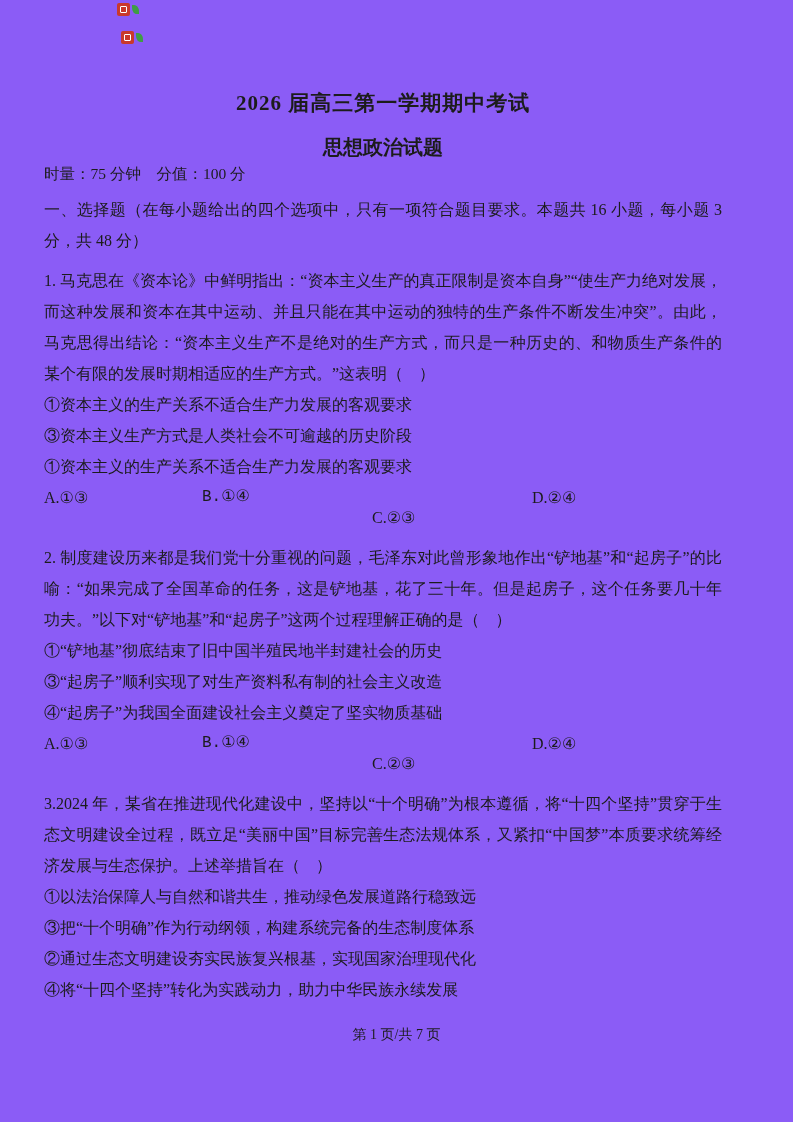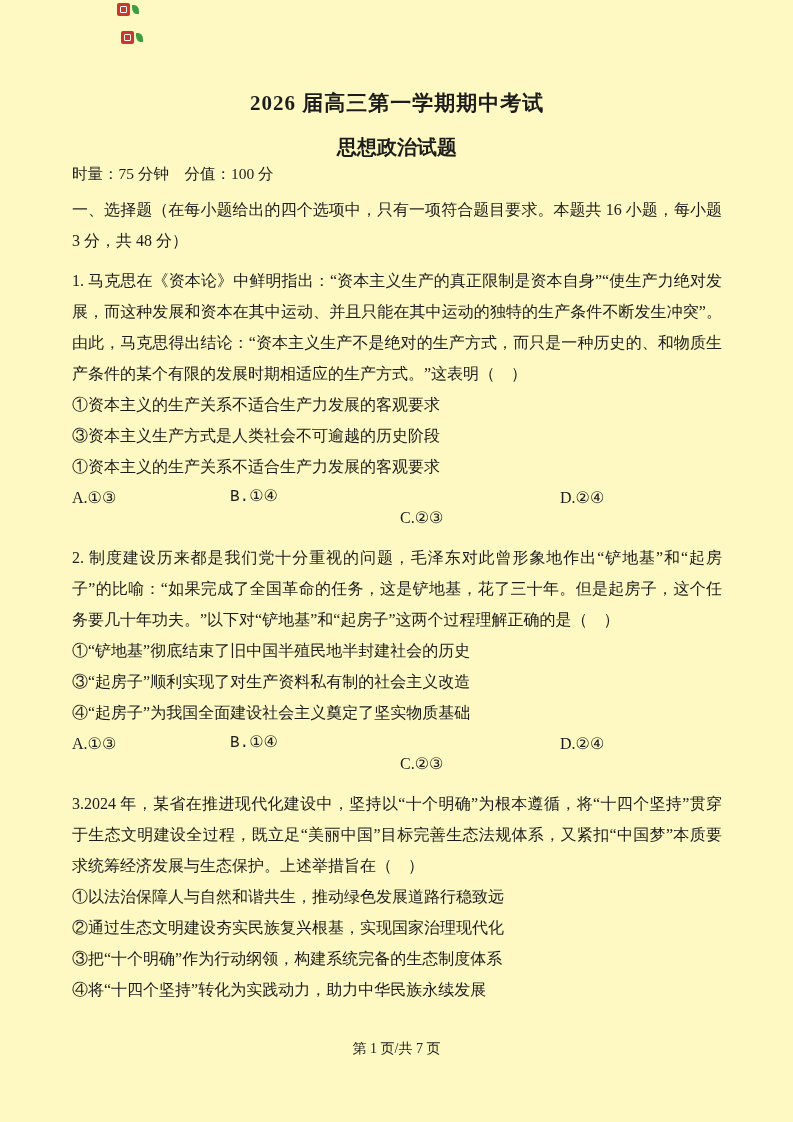--- a/index.html
+++ b/index.html
@@ -2,22 +2,22 @@
 <html><head>
 <meta charset="utf-8">
 <style>
   * { margin: 0; padding: 0; box-sizing: border-box; }
   html, body { background: #ffffff; }
   .page {
     position: relative;
     width: 793px;
     height: 1122px;
     margin: 0 auto;
-    background: #fef9c3;
-    padding: 88px 71px 0 72px;
+    background: #8b5cf6;
+    padding: 88px 71px 0 44px;
     font-family: "Liberation Serif", "DejaVu Serif", serif;
     color: #1c1c1c;
     font-size: 16px;
   }
   .title {
     text-align: center;
     font-size: 21px;
     font-weight: bold;
     letter-spacing: 1px;
     line-height: 30px;
@@ -48,21 +48,21 @@
   .statement { line-height: 31px; }
   .choices { line-height: 31px; display: flex; }
   .choice { display: inline-block; white-space: nowrap; }
   .choice:nth-child(1) { width: 158px; }
   .choice:nth-child(2) { width: 170px; font-family: Liberation Mono, monospace; }
   .choice:nth-child(3) { width: 160px; margin-top: 20px; }
   .footer {
     position: absolute;
     left: 0;
     right: 0;
-    bottom: 64px;
+    bottom: 78px;
     text-align: center;
     font-size: 14px;
     color: #1c1c1c;
   }
   
   .wm { position: absolute; display: flex; align-items: center; gap: 2px; }
   .wm1 { left: 117px; top: 3px; }
   .wm2 { left: 121px; top: 31px; }
   .wm .red-mark {
     width: 13px; height: 13px;
@@ -125,20 +125,20 @@
       <span class="choice">A.①③</span>
       <span class="choice">B.①④</span>
       <span class="choice">C.②③</span>
       <span class="choice">D.②④</span>
     </div>
   </section>
 
   <section class="question">
     <p class="stem">3.2024 年，某省在推进现代化建设中，坚持以“十个明确”为根本遵循，将“十四个坚持”贯穿于生态文明建设全过程，既立足“美丽中国”目标完善生态法规体系，又紧扣“中国梦”本质要求统筹经济发展与生态保护。上述举措旨在（　）</p>
     <p class="statement">①以法治保障人与自然和谐共生，推动绿色发展道路行稳致远</p>
+    <p class="statement">③把“十个明确”作为行动纲领，构建系统完备的生态制度体系</p>
     <p class="statement">②通过生态文明建设夯实民族复兴根基，实现国家治理现代化</p>
-    <p class="statement">③把“十个明确”作为行动纲领，构建系统完备的生态制度体系</p>
     <p class="statement">④将“十四个坚持”转化为实践动力，助力中华民族永续发展</p>
   </section>
 
   <div class="footer">第 1 页/共 7 页</div>
 
 </div>
 
 </body></html>

